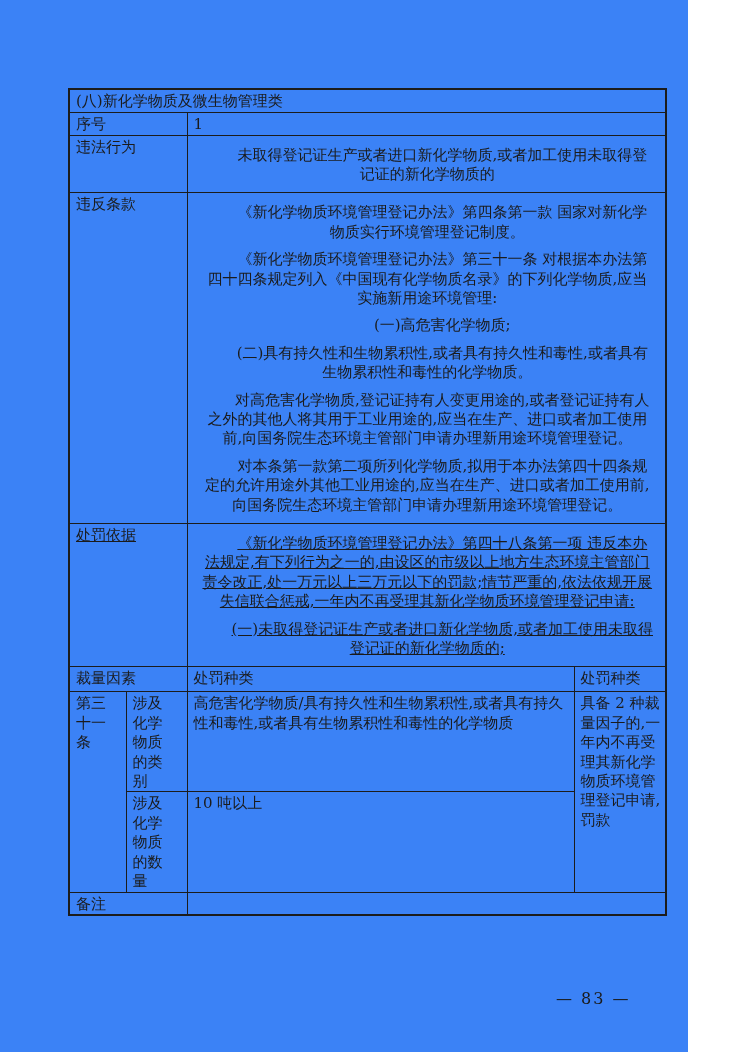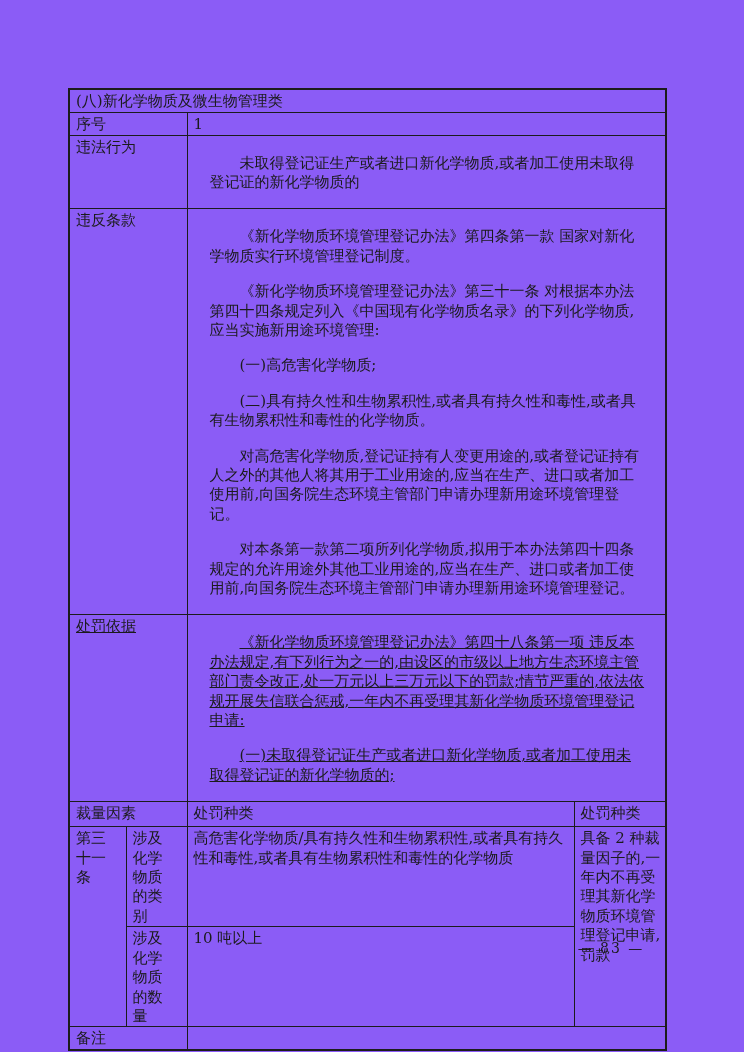--- a/index.html
+++ b/index.html
@@ -4,60 +4,60 @@
 <style>
   * { margin: 0; padding: 0; box-sizing: border-box; }
   html, body { background: #ffffff; }
   body {
     width: 744px; height: 1052px;
     font-family: "DejaVu Serif", "Liberation Serif", serif;
     color: #1b1b1b;
   }
   .page {
     position: relative;
-    width: 744px; height: 1052px;
-    background: #8b5cf6;
+    width: 688px; height: 1052px;
+    background: #3b82f6;
     overflow: hidden;
   }
   table.law {
     position: absolute;
     left: 68px; top: 88px;
     width: 597px;
     border-collapse: collapse;
     table-layout: fixed;
     font-size: 15px;
     line-height: 19.4px;
     border: 2px solid #1c1c1c;
   }
   table.law td {
     border: 1px solid #1c1c1c;
     vertical-align: top;
     padding: 2px 4px 0 6px;
     overflow: hidden;
     word-break: break-all;
   }
   td.content { padding: 2px 4px 0 4px; }
-  .para { text-indent: 2em; margin: 16px; }
+  .para { text-indent: 2em; margin: 8px; text-align: center; }
   .nw { display: inline-block; width: 32px; }
   tr.r-cat  { height: 23px; }
   tr.r-seq  { height: 23px; }
   tr.r-act  { height: 38px; }
   tr.r-cla  { height: 273px; }
   tr.r-bas  { height: 115px; text-decoration: underline; }
   tr.r-hdr  { height: 25px; padding-left: 6px; }
   tr.r-sub1 { height: 97px; }
   tr.r-sub2 { height: 98px; }
   tr.r-rem  { height: 20px; border-radius: 8px; }
   .pagenum {
     position: absolute;
-    top: 940px; left: 556px;
+    top: 989px; left: 556px;
     width: 110px;
-    font-size: 14px;
+    font-size: 16px;
     letter-spacing: 2px;
-    text-align: center;
+    text-align: left;
     white-space: nowrap;
   }
 </style>
 </head>
 <body>
 
 <div class="page">
 
   <table class="law">
     <colgroup>

